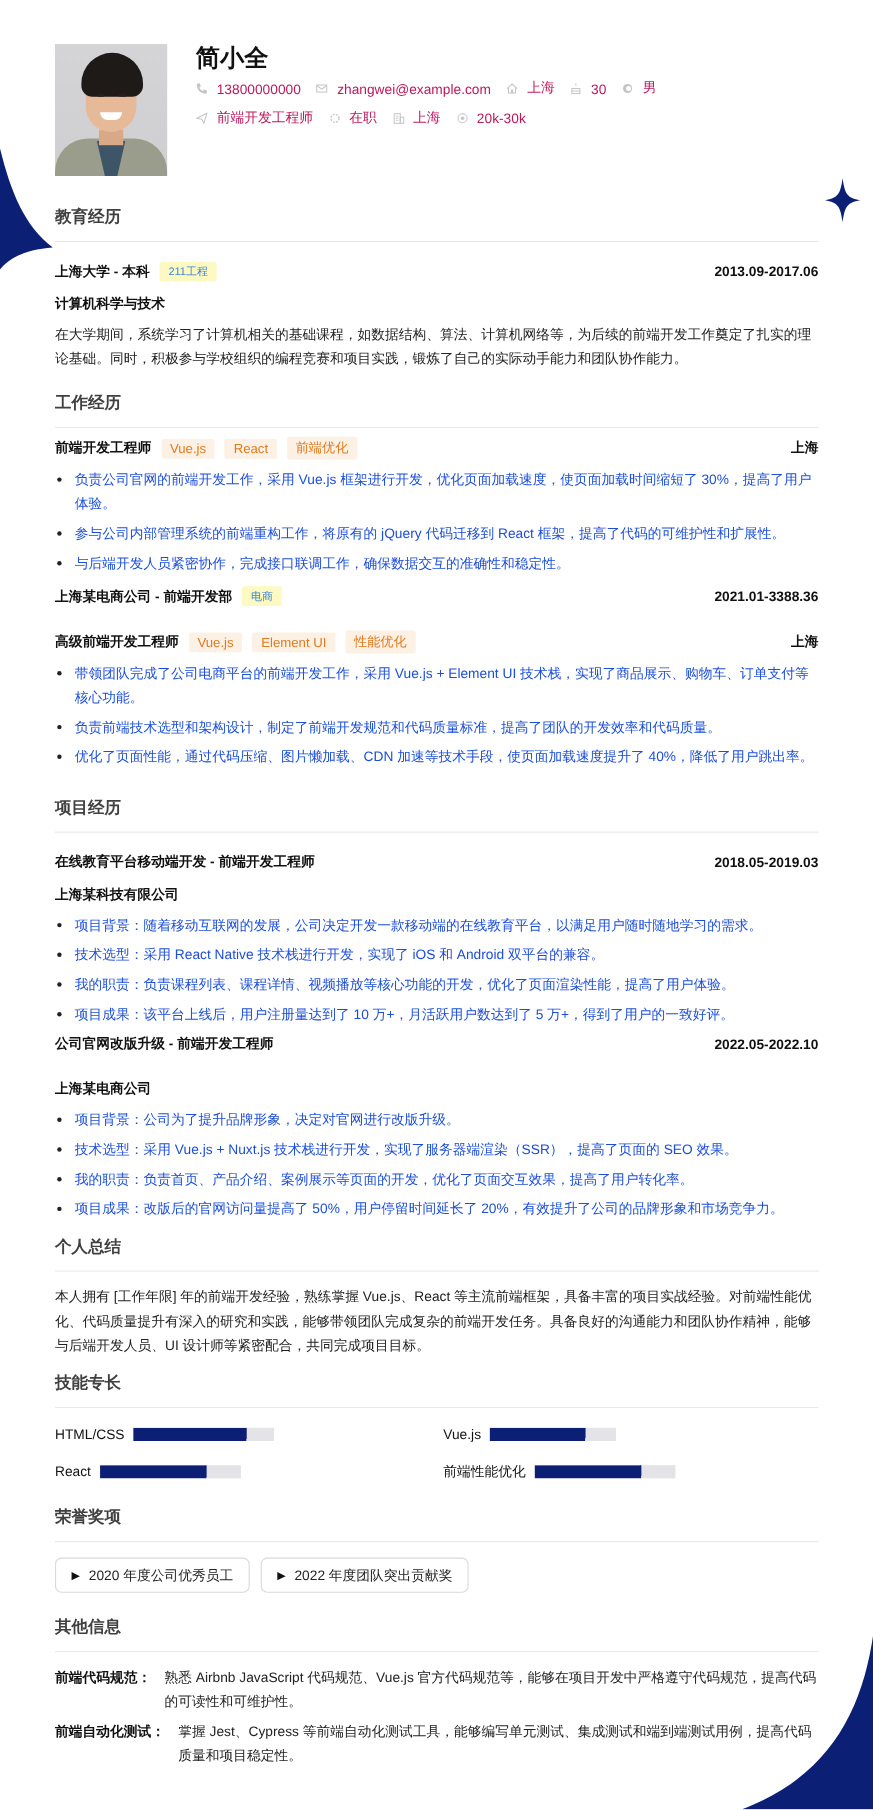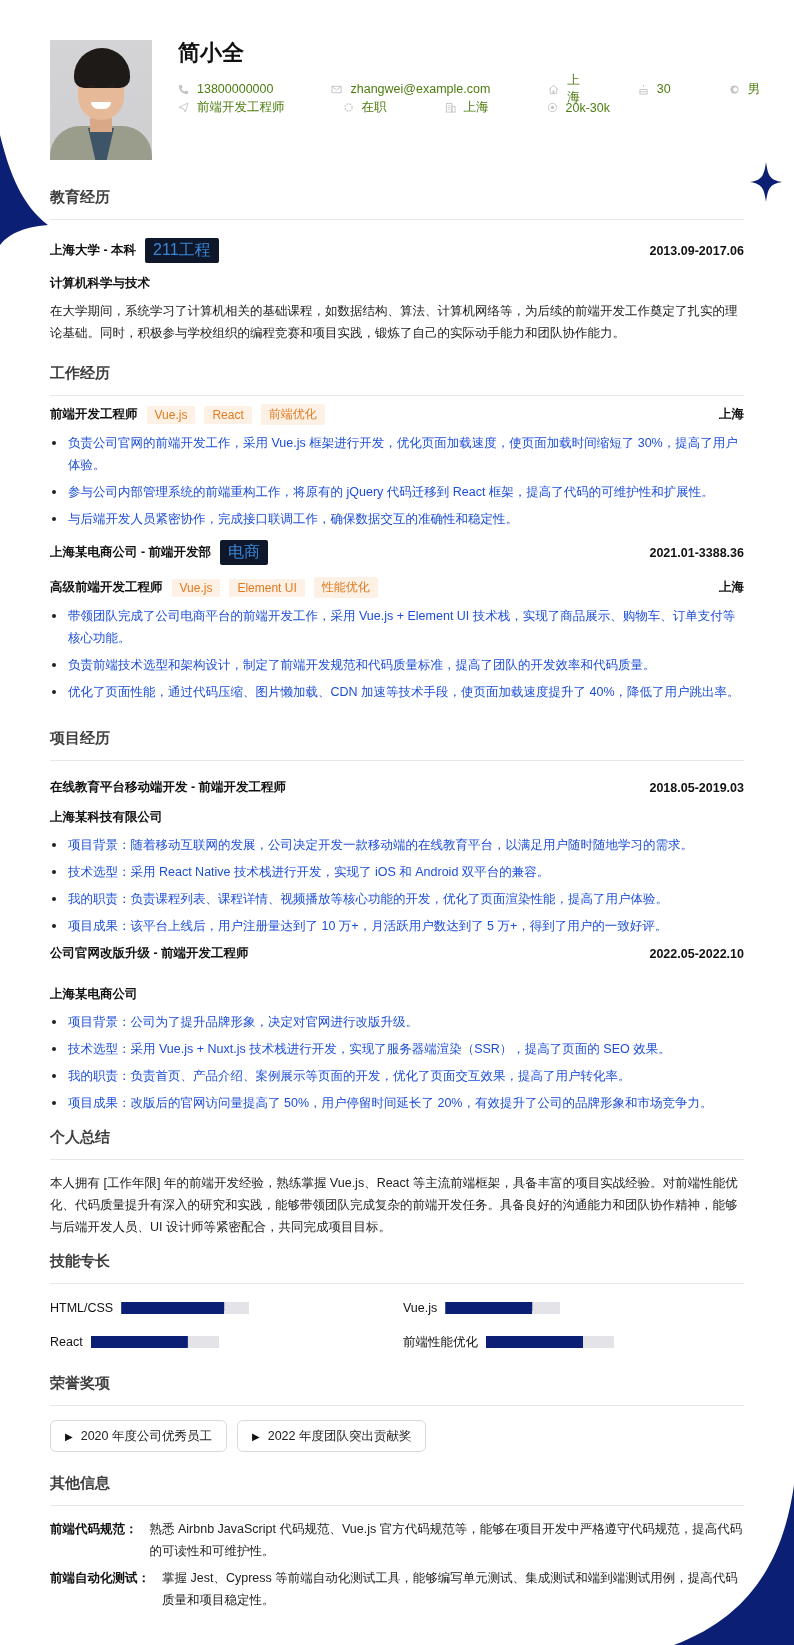--- a/index.html
+++ b/index.html
@@ -36,21 +36,21 @@
     .photo .neck { position:absolute; left:40px; top:78px; width:22px; height:14px; background:#d9a886; }
     .photo .jacket { position:absolute; left:0; top:86px; width:102px; height:40px; background:#9b9d8c; border-radius:30px 30px 0 0; }
     .photo .shirt { position:absolute; left:38px; top:88px; width:26px; height:34px; background:#3d5566; clip-path: polygon(0 0,100% 0,70% 100%,30% 100%); }
 
     .name {
       position: absolute; left: 128px; top: 38px;
       font-size: 22px; font-weight: bold; color: #111;
     }
     .info-row {
       position: absolute; left: 128px; display: flex; align-items: center;
-      font-size: 12.5px; color: #4d7c0f; gap: 44px;
+      font-size: 12.5px; color: #be185d;
     }
     .info-row.r1 { top: 72px; }
     .info-row.r2 { top: 99px; }
     .info-item { display: flex; align-items: center; margin-right: 14px; }
     .info-icon {
       width: 11px; height: 11px; margin-right: 8px; color: #c4c4c4;
       display: inline-flex; align-items: center; justify-content: center;
     }
     .info-icon svg { width: 11px; height: 11px; }
 
@@ -58,21 +58,21 @@
     .section { position: relative; }
     .section-title {
       font-size: 15px; font-weight: bold; color: #404040;
       padding-bottom: 12px; border-bottom: 1px solid #e8e8e8;
     }
     .row { display: flex; justify-content: space-between; align-items: center; }
     .item-title { font-size: 12.5px; font-weight: bold; color: #111; display: flex; align-items: center; }
     .date { font-size: 12.5px; font-weight: bold; color: #111; }
     .tag-blue {
       display: inline-block; margin-left: 9px; padding: 2px 8px;
-      background: #0f172a; color: #3a86d6; font-size: 16px; font-weight: normal; border-radius: 2px;
+      background: #fef9c3; color: #3a86d6; font-size: 10px; font-weight: normal; border-radius: 2px;
     }
     .tag-orange {
       display: inline-block; margin-left: 9px; padding: 2px 8px;
       background: #fdf1e5; color: #e07a1f; font-size: 12px; font-weight: normal; border-radius: 2px;
     }
     .sub { font-size: 12.5px; font-weight: bold; color: #111; }
     .para { font-size: 12.5px; line-height: 22px; color: #222; }
     ul.bullets { list-style: none; }
     ul.bullets li {
       position: relative; padding-left: 18px; font-size: 12.5px; line-height: 22px; color: #1d4ed8;
@@ -253,21 +253,21 @@
     </div>
 
     <div>
       <div class="row" style="margin-top: 10px;">
         <div class="item-title">
           <span>上海某电商公司 - 前端开发部</span>
           <span class="tag-blue">电商</span>
         </div>
         <div class="date">2021.01-3388.36</div>
       </div>
-      <div class="row" style="margin-top: 12px;">
+      <div class="row" style="margin-top: 22px;">
         <div class="item-title">
           <span>高级前端开发工程师</span>
           <span class="tag-orange">Vue.js</span>
           <span class="tag-orange">Element UI</span>
           <span class="tag-orange">性能优化</span>
         </div>
         <div class="date">上海</div>
       </div>
       <ul class="bullets" style="margin-top: 7px;">
         <li>带领团队完成了公司电商平台的前端开发工作，采用 Vue.js + Element UI 技术栈，实现了商品展示、购物车、订单支付等核心功能。</li>

